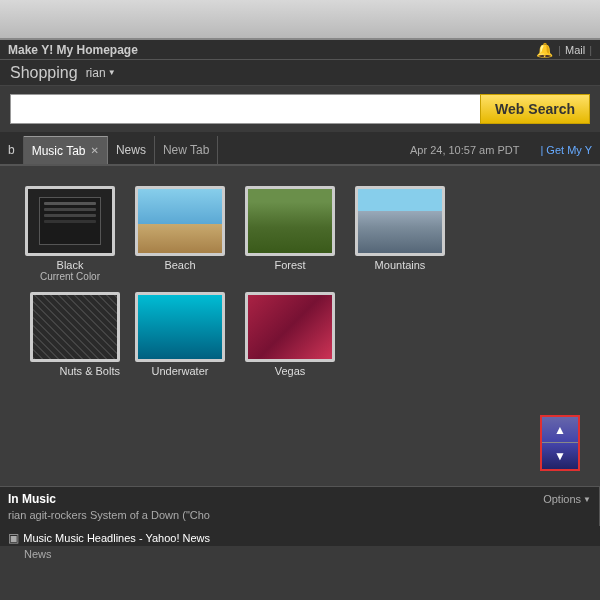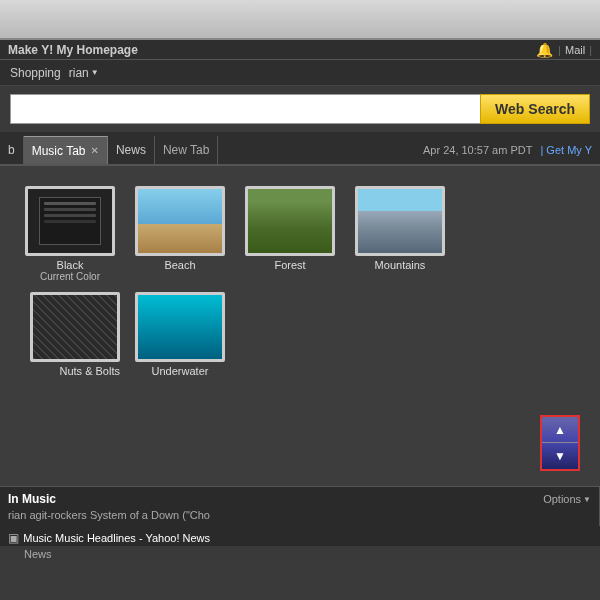--- a/index.html
+++ b/index.html
@@ -20,21 +20,21 @@
   <span style="color:#ccc; font-size:12px; font-weight:bold; flex:1;">Make Y! My Homepage</span>
   <div style="display:flex; align-items:center; gap:4px; color:#ccc; font-size:11px;">
     <span style="font-size:14px;">🔔</span>
     <span style="color:#666;">|</span>
     <span style="cursor:pointer;">Mail</span>
     <span style="color:#666;">|</span>
   </div>
 </div>
 
 <div style="height:26px; background:#2e2e2e; display:flex; align-items:center; padding:0 6px; border-bottom:1px solid #444;">
-  <span style="color:#ccc; font-size:12px; padding:0 4px; cursor:pointer;">Shopping</span>
+  <span style="color:#ccc; font-size:16px; padding:0 4px; cursor:pointer;">Shopping</span>
   <span style="display:flex; align-items:center; color:#ccc; font-size:12px; cursor:pointer; padding:0 4px;">
     <span>rian</span>
     <span style="font-size:8px; margin-left:2px;">▼</span>
   </span>
 </div>
 
 <div style="background:#3a3a3a; padding:8px 10px; display:flex; align-items:center;">
   <input type="text" style="flex: 1 1 0%; height: 30px; border-top: 1px solid rgb(153, 153, 153); border-bottom: 1px solid rgb(153, 153, 153); border-left: 1px solid rgb(153, 153, 153); border-image: initial; border-right: none; padding: 0px 6px; font-size: 13px; background: rgb(255, 255, 255); outline: none;">
   <button style="height:30px; padding:0 14px; background:linear-gradient(to bottom,#ffe066,#e6b800); border:1px solid #c8a000; font-size:14px; font-weight:bold; color:#333; cursor:pointer;">Web Search</button>
 </div>
@@ -46,21 +46,21 @@
   <div style="height:28px; padding:0 8px; display:flex; align-items:center; font-size:12px; cursor:pointer; color:#fff; background:#5a5a5a; border-right:1px solid #777; border-top:1px solid #999;">
     <span>Music Tab</span>
     <span style="margin-left:5px; font-size:10px; color:#bbb; cursor:pointer;">✕</span>
   </div>
   <div style="height:28px; padding:0 8px; display:flex; align-items:center; font-size:12px; cursor:pointer; color:#ccc; border-right:1px solid #555;">
     <span>News</span>
   </div>
   <div style="height:28px; padding:0 8px; display:flex; align-items:center; font-size:12px; cursor:pointer; color:#aaa; border-right:1px solid #555;">
     <span>New Tab</span>
   </div>
-  <div style="margin-left:auto; color:#aaa; font-size:11px; padding:0 8px; display:flex; align-items:center; height:28px; white-space:nowrap; gap:8px;justify-content:center;">
+  <div style="margin-left:auto; color:#aaa; font-size:11px; padding:0 8px; display:flex; align-items:center; height:28px; white-space:nowrap; gap:21px;justify-content:center;">
     <span>Apr 24, 10:57 am PDT</span>
     <span style="cursor:pointer; color:#6af;">| Get My Y</span>
   </div>
 </div>
 
 <div style="background:#3d3d3d; height:320px; position:relative; overflow:hidden;">
 
   <div style="display:grid; grid-template-columns: repeat(4, 100px); gap:10px; margin-left:20px; margin-top:20px;">
 
     <div style="display:flex; flex-direction:column; align-items:center; cursor:pointer;">
@@ -101,20 +101,25 @@
       </div>
       <span style="margin-top:3px; font-size:11px; color:#ddd;">Nuts &amp; Bolts</span>
     </div>
 
     <div style="display:flex; flex-direction:column; align-items:center; cursor:pointer;">
       <div style="width:90px; height:70px; border:3px solid #ccc; border-radius:2px; overflow:hidden; background:linear-gradient(to bottom,#00bcd4,#006080);">
       </div>
       <span style="margin-top:3px; font-size:11px; color:#ddd;">Underwater</span>
     </div>
 
+    <div style="display:flex; flex-direction:column; align-items:center; cursor:pointer;">
+      <div style="width:90px; height:70px; border:3px solid #ccc; border-radius:2px; overflow:hidden; background:linear-gradient(135deg,#aa2244,#771133,#cc3355);">
+      </div>
+      <span style="margin-top:3px; font-size:11px; color:#ddd;">Vegas</span>
+    </div>
 
   </div>
 
   <div style="position:absolute; right:20px; bottom:15px; border:2px solid #e03030;">
     <div style="width:36px; height:26px; background:linear-gradient(to bottom,#6666aa,#4444aa); display:flex; align-items:center; justify-content:center; cursor:pointer; border-bottom:1px solid #888;">
       <span style="color:#fff; font-size:12px;">▲</span>
     </div>
     <div style="width:36px; height:26px; background:linear-gradient(to bottom,#4444aa,#222266); display:flex; align-items:center; justify-content:center; cursor:pointer;">
       <span style="color:#fff; font-size:12px;">▼</span>
     </div>

